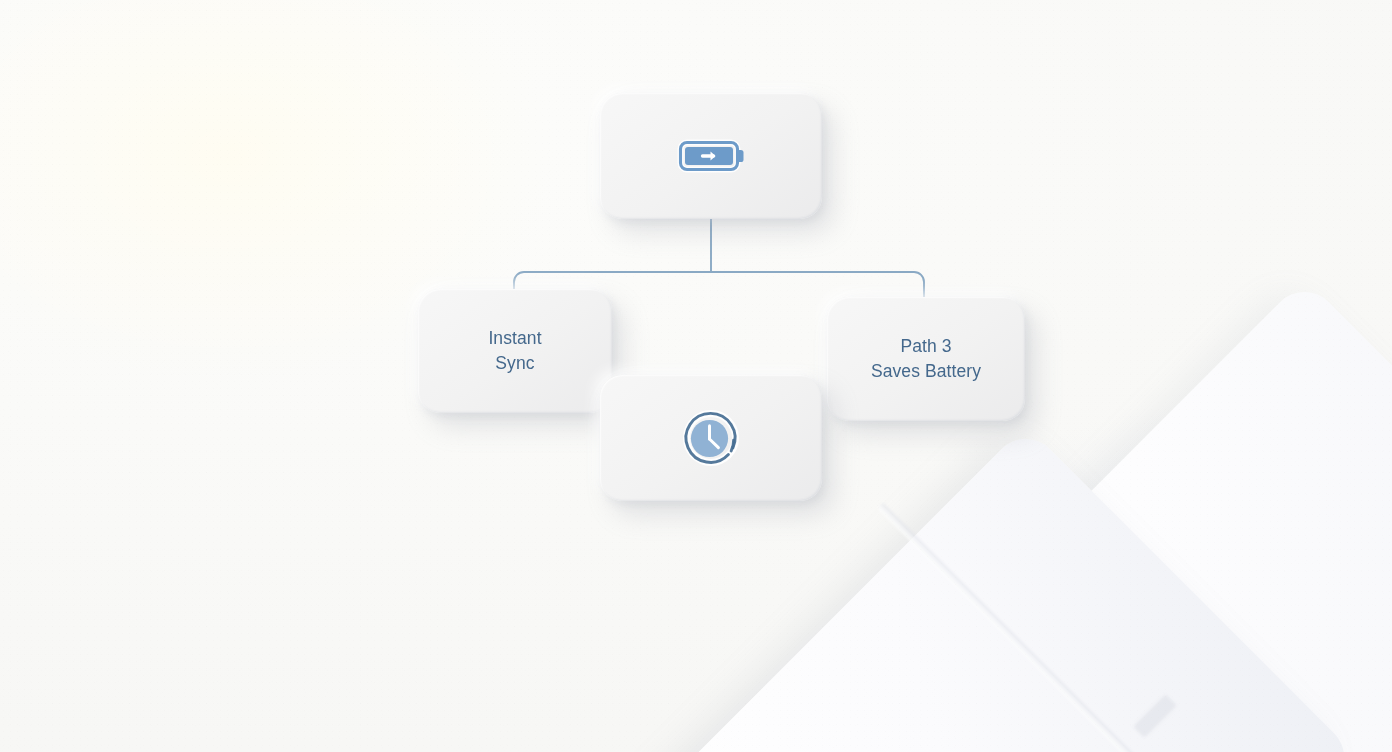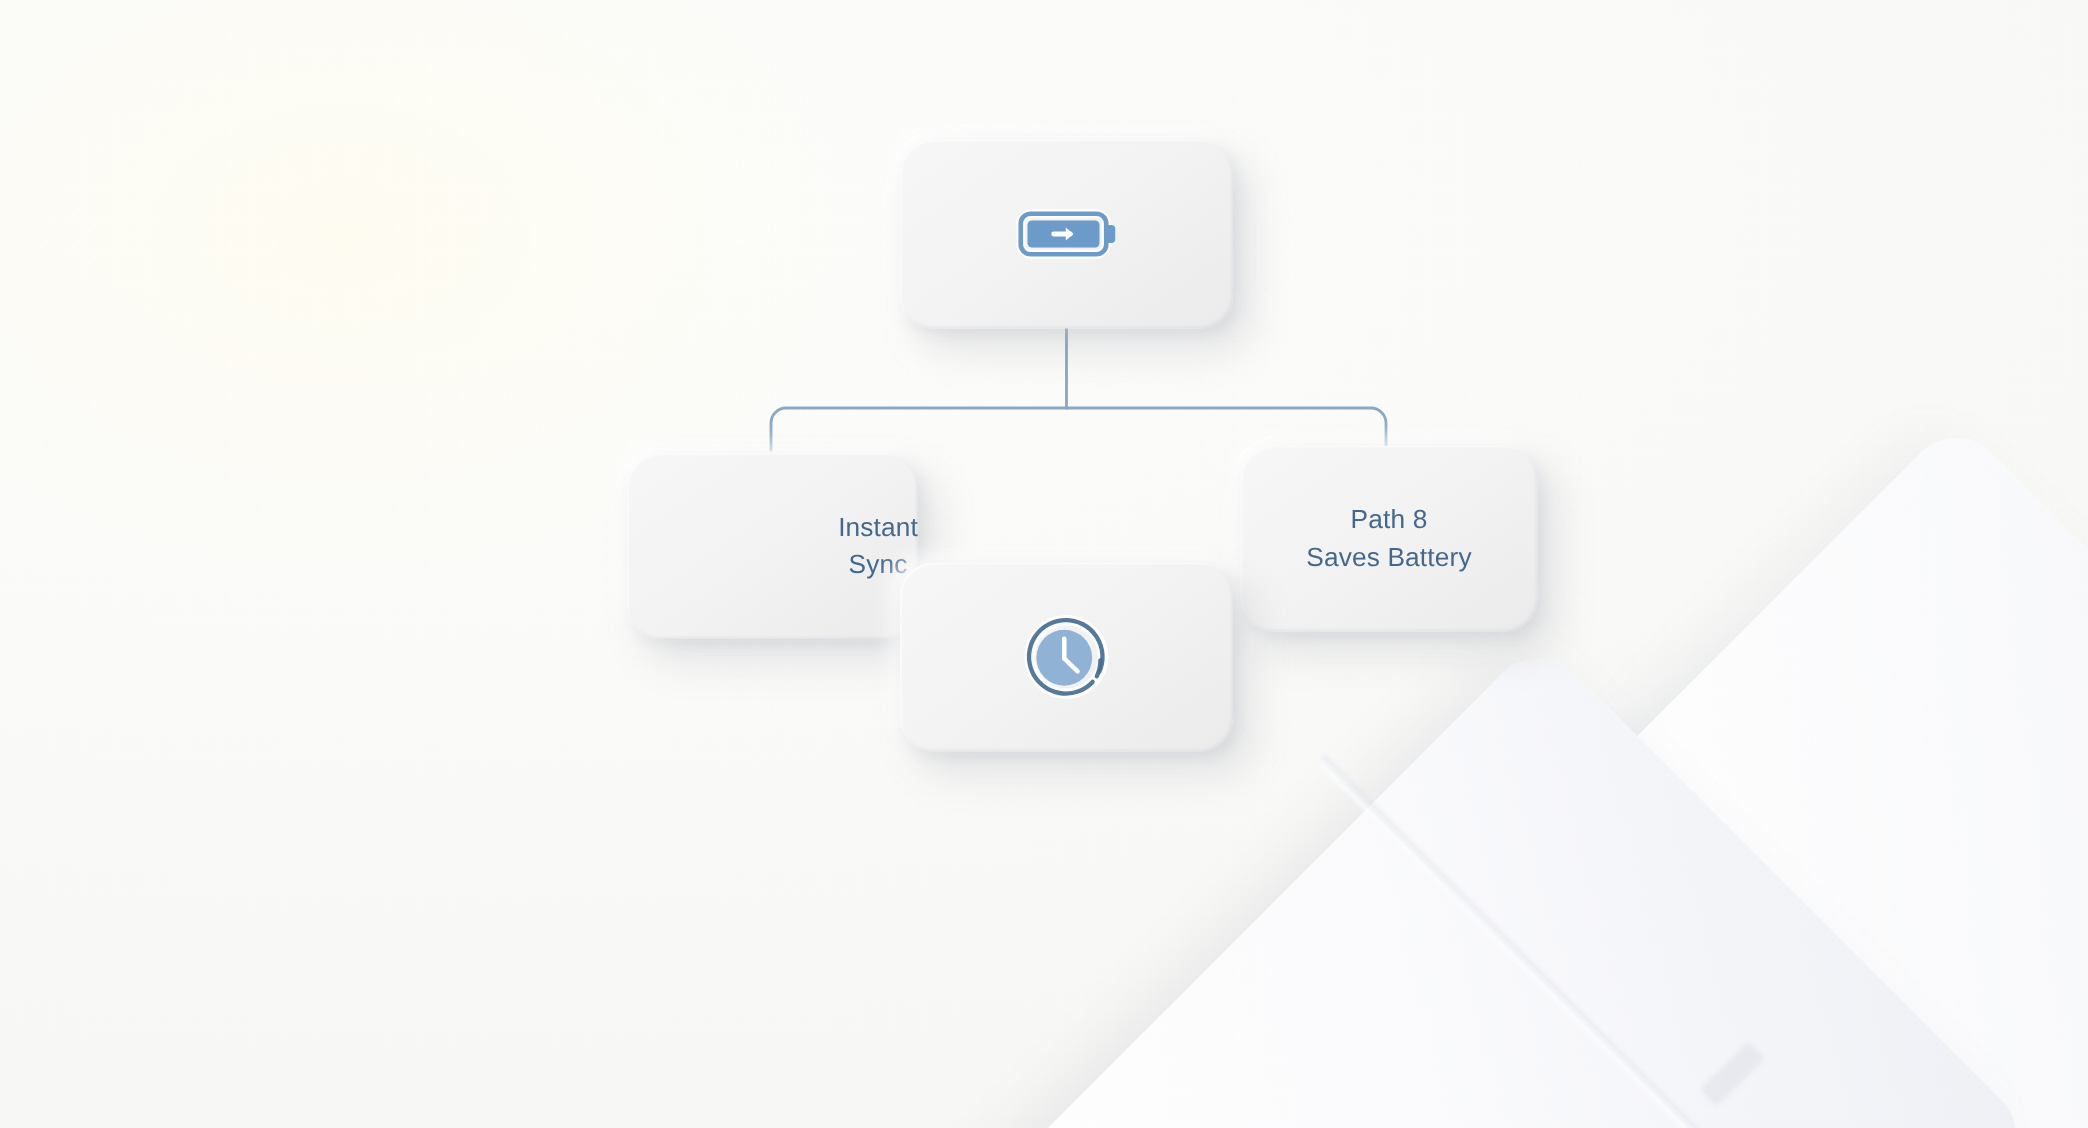--- a/index.html
+++ b/index.html
@@ -71,21 +71,21 @@
     background:linear-gradient(145deg,#f7f7f7 0%,#f2f2f2 52%,#ebebec 100%);
     box-shadow:
       12px 14px 26px rgba(152,156,168,.24),
       3px 4px 9px rgba(152,156,168,.14),
       -5px -5px 14px rgba(255,255,255,.92),
       inset 1px 1px 1.5px rgba(255,255,255,.78),
       inset -1px -1px 2px rgba(190,194,204,.30);
     display:flex;align-items:center;justify-content:center;
   }
   #card-root{left:600px;top:93px;width:222px;height:126px;z-index:4;}
-  #card-left{left:418px;top:302px;width:194px;height:124px;z-index:3;justify-content:flex-end;}
+  #card-left{left:418px;top:289px;width:194px;height:124px;z-index:3;}
   #card-right{left:827px;top:297px;width:198px;height:124px;z-index:3;}
   #card-bottom{left:600px;top:375px;width:222px;height:126px;z-index:5;}
 
   .card-label{
     color:#44688c;
     font-size:17.5px;
     line-height:25px;
     text-align:center;
     letter-spacing:.1px;
     white-space:pre-line;
@@ -137,21 +137,21 @@
     </svg>
   </span>
 </div>
 
 <div class="card" id="card-left">
   <div class="card-label">Instant
 Sync</div>
 </div>
 
 <div class="card" id="card-right">
-  <div class="card-label">Path 8
+  <div class="card-label">Path 3
 Saves Battery</div>
 </div>
 
 <div class="card" id="card-bottom">
   <span class="icon-wrap">
     <svg width="62" height="62" viewBox="0 0 62 62">
 
       <circle cx="31" cy="31" r="24.5" fill="none" stroke="#ffffff" stroke-width="7" opacity=".9"></circle>
 
       <path d="M 52.9,40.8 A 24.5,24.5 0 1 0 48.4,47.6" fill="none" stroke="#476e93" stroke-width="2.9" stroke-linecap="round" opacity=".92"></path>

